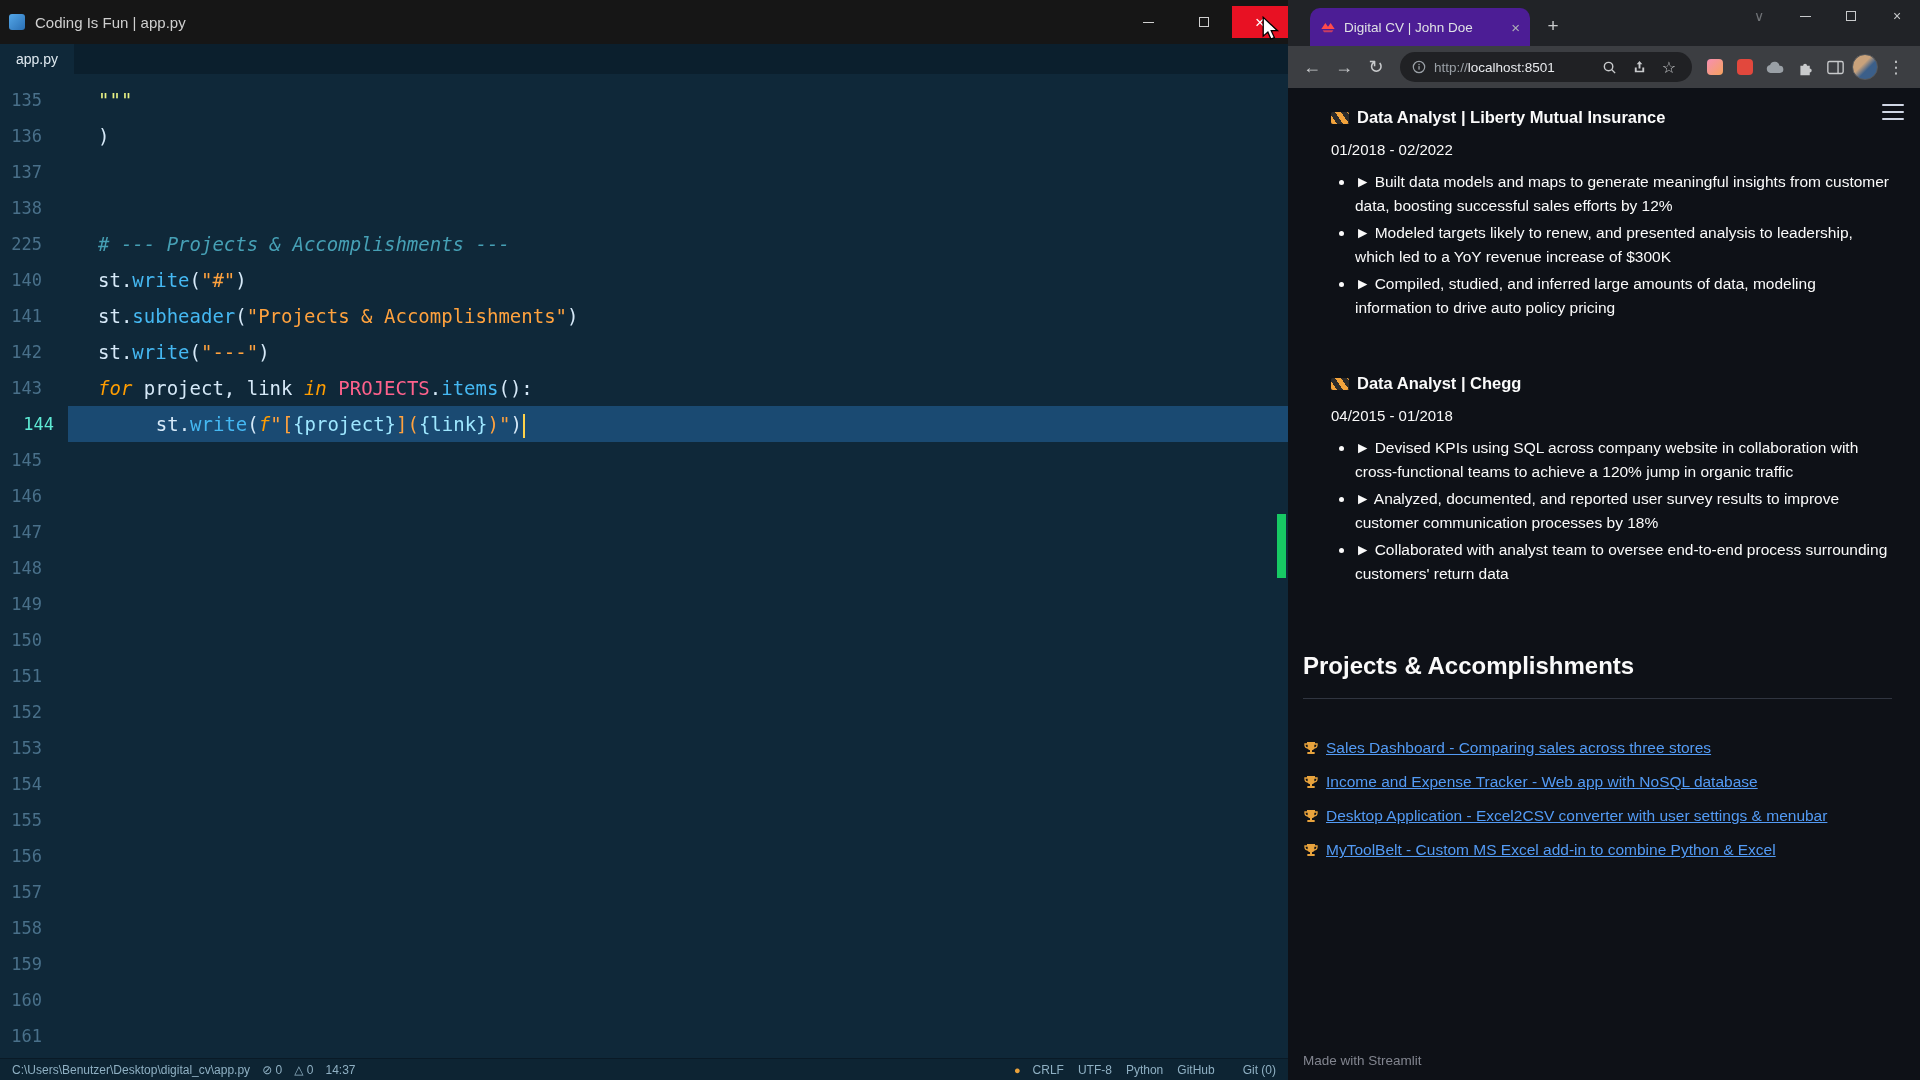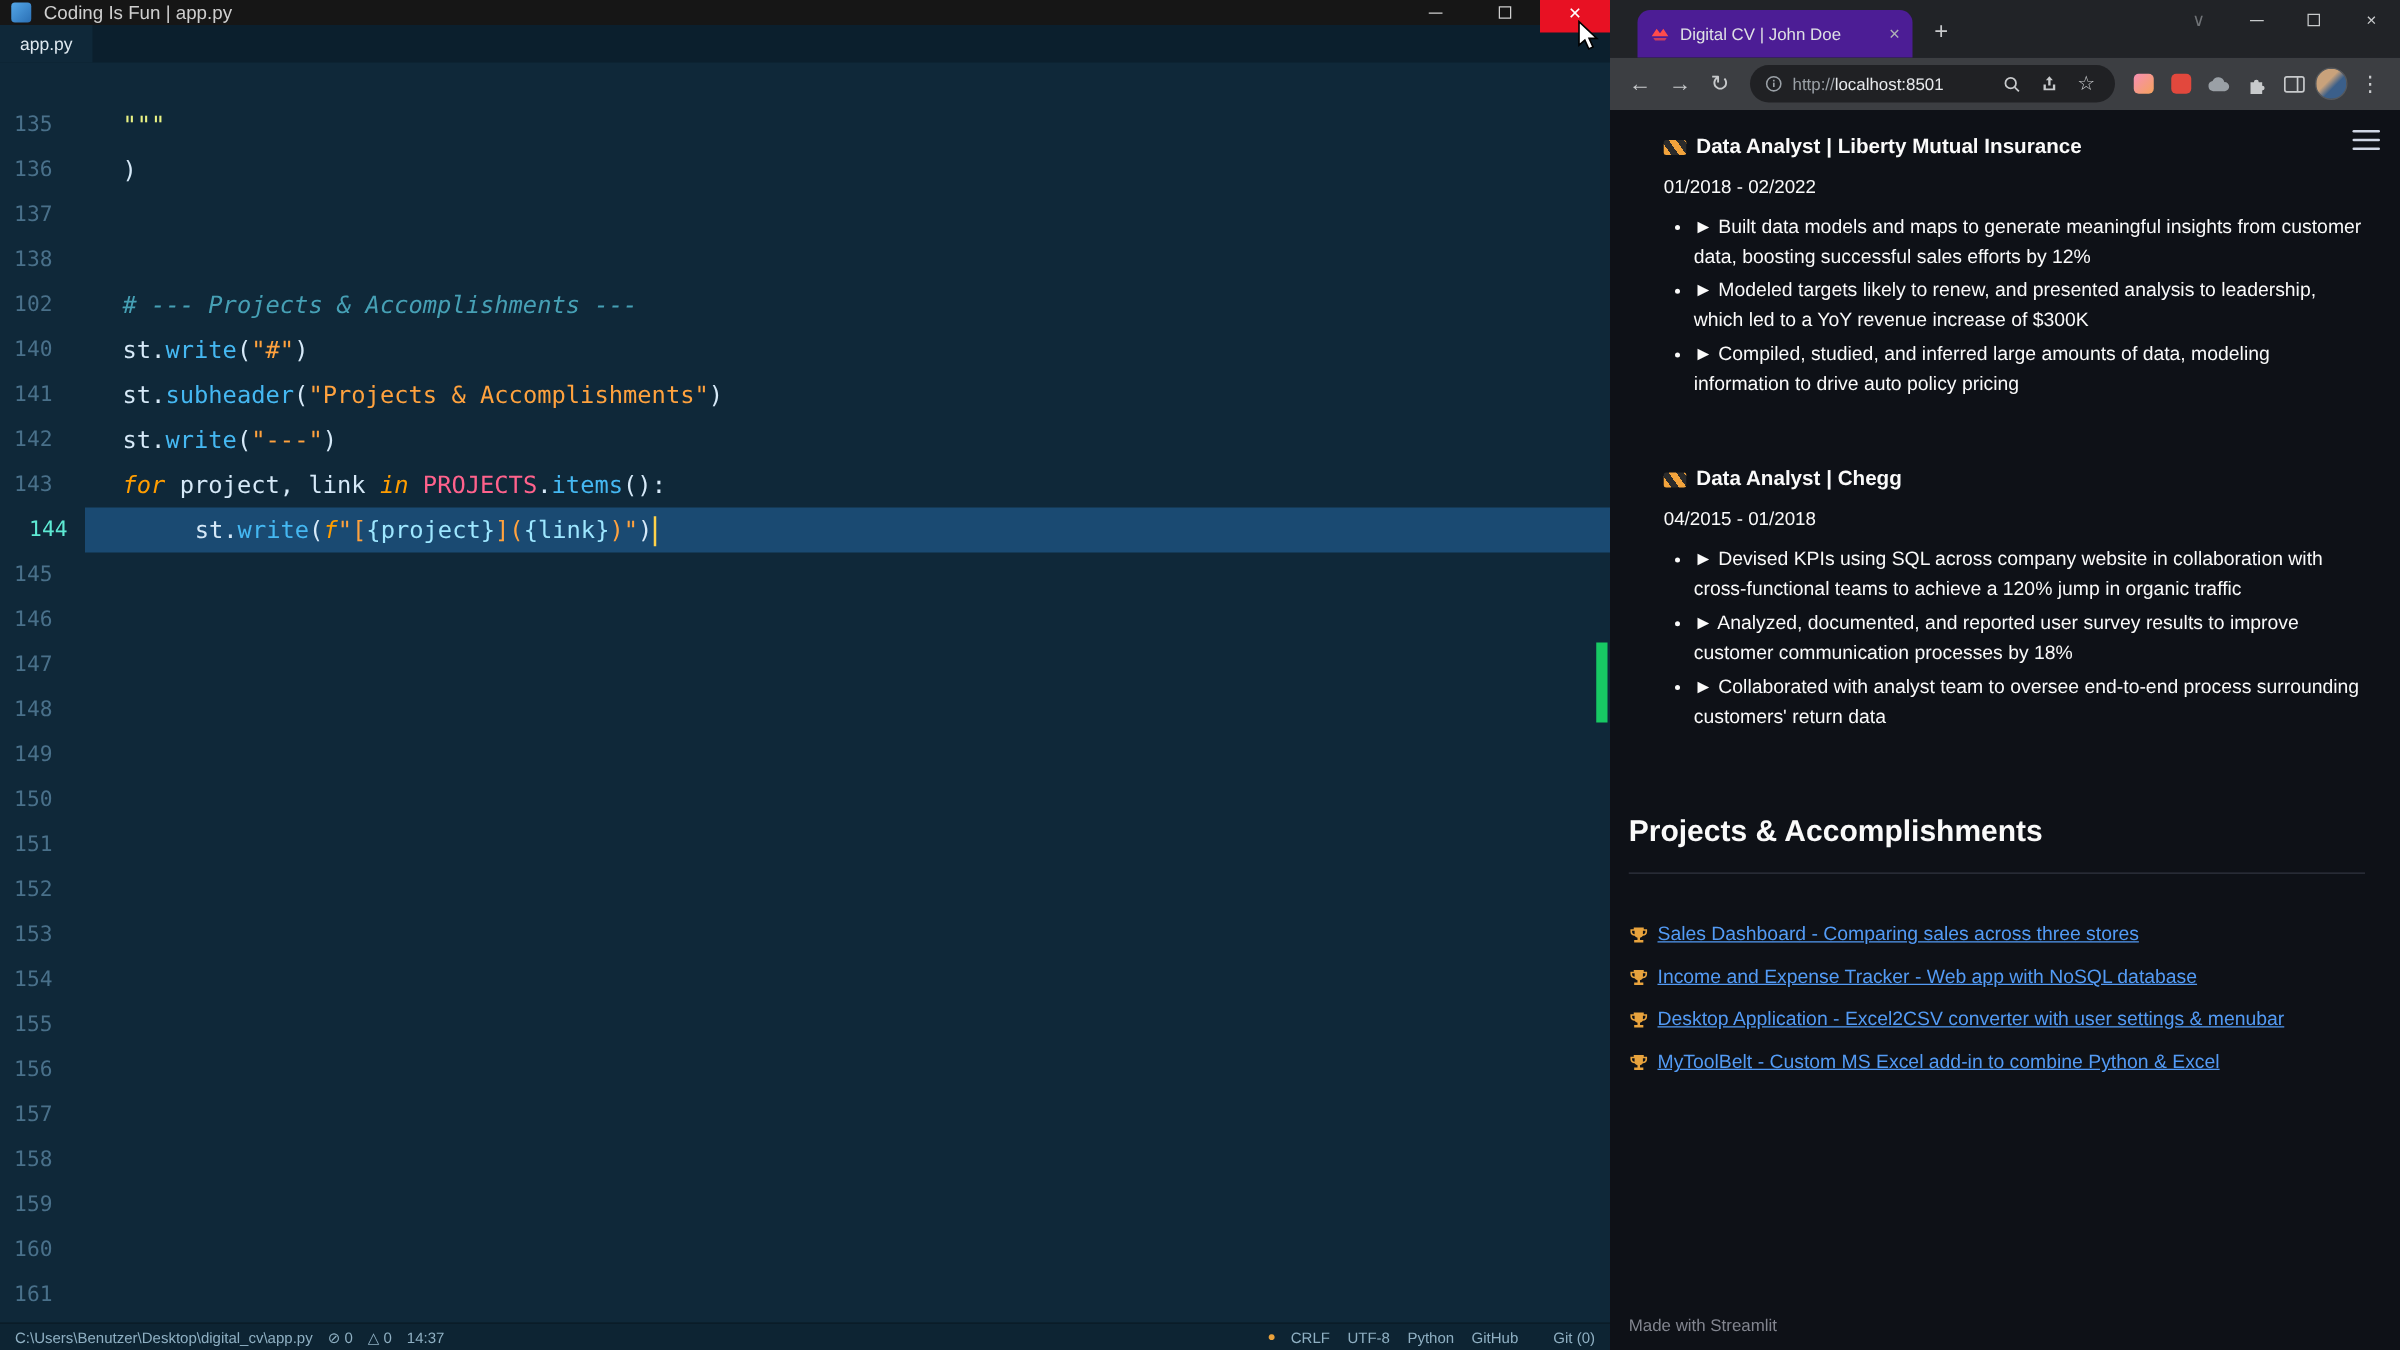--- a/index.html
+++ b/index.html
@@ -4,21 +4,21 @@
 <style>
   * { margin:0; padding:0; box-sizing:border-box; }
   html,body { background:#000; }
   .screen { position:relative; width:1920px; height:1080px; overflow:hidden;
             font-family:"Liberation Sans", sans-serif; background:#000; }
   .flex-sp { flex:1; }
   button { background:none; border:none; cursor:default; font-family:inherit; }
 
   
   .editor { position:absolute; left:0; top:0; width:1288px; height:1080px; background:#0f2839; }
-  .ed-titlebar { height:20px; background:#161616; display:flex; align-items:center; color:#cfcfcf; font-size:15px; }
+  .ed-titlebar { height:44px; background:#161616; display:flex; align-items:center; color:#cfcfcf; font-size:15px; }
   .ed-appicon { width:16px; height:16px; margin-left:9px; border-radius:3px;
                 background:linear-gradient(135deg,#54a7e8,#2a6fb4); }
   .ed-title { margin-left:10px; }
   .winbtn { width:56px; height:32px; display:flex; align-items:center; justify-content:center; color:#d0d0d0; }
   .winbtn .glyph-min { width:11px; height:1px; background:#d0d0d0; display:block; }
   .winbtn .glyph-max { width:10px; height:10px; border:1px solid #d0d0d0; display:block; }
   .winbtn.close { background:#e81123; }
   .winbtn.close .glyph-x { color:#fff; font-size:17px; line-height:1; }
 
   .ed-tabs { height:30px; background:#0b1f2d; display:flex; align-items:stretch;text-align:center; }
@@ -142,21 +142,21 @@
         </div>
         <div class="code-row">
           <span class="gutter">137</span>
           <span class="code-text"></span>
         </div>
         <div class="code-row">
           <span class="gutter">138</span>
           <span class="code-text"></span>
         </div>
         <div class="code-row">
-          <span class="gutter">102</span>
+          <span class="gutter">225</span>
           <span class="code-text"><span class="tk-comment"># --- Projects &amp; Accomplishments ---</span></span>
         </div>
         <div class="code-row">
           <span class="gutter">140</span>
           <span class="code-text"><span class="tk-plain">st.</span><span class="tk-fn">write</span><span class="tk-plain">(</span><span class="tk-string">"#"</span><span class="tk-plain">)</span></span>
         </div>
         <div class="code-row">
           <span class="gutter">141</span>
           <span class="code-text"><span class="tk-plain">st.</span><span class="tk-fn">subheader</span><span class="tk-plain">(</span><span class="tk-string">"Projects &amp; Accomplishments"</span><span class="tk-plain">)</span></span>
         </div>

